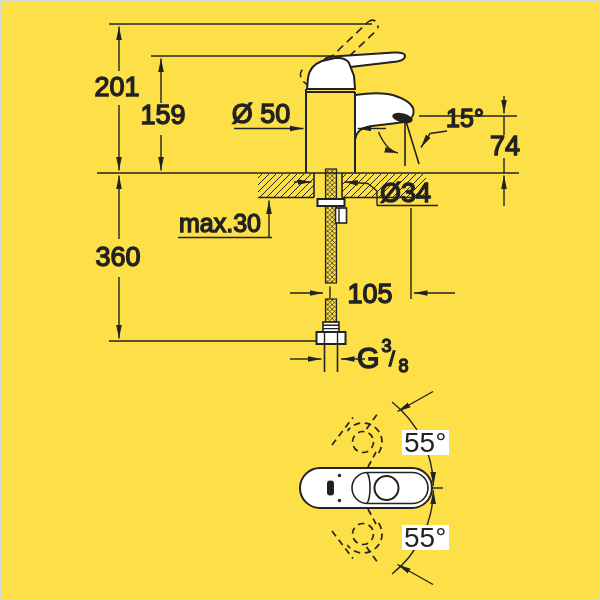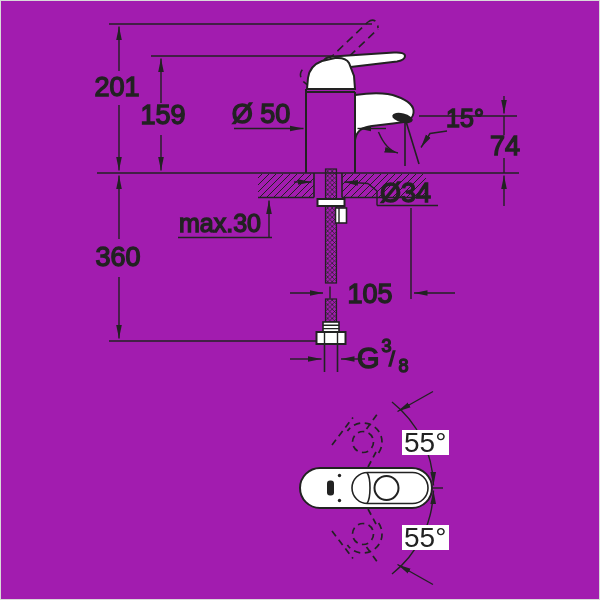--- a/index.html
+++ b/index.html
@@ -1,17 +1,17 @@
 <!DOCTYPE html>
 <html><head>
 <meta charset="utf-8">
 <style>
   html,body{margin:0;padding:0;background:#fff;}
   .canvas-wrap{
-    width:600px;height:600px;position:relative;background:#a21caf;
+    width:600px;height:600px;position:relative;background:#fde047;
     box-sizing:border-box;border:1px solid #d9d9d9;
     font-family:"Liberation Sans", sans-serif;
   }
   svg{display:block;}
   .dim-text{
     font-family:"Liberation Sans","DejaVu Sans",sans-serif;
     fill:#222222;
   }
   .s27{font-size:27px;} .s25{font-size:25px;} .s28{font-size:28px;}
   .s29{font-size:29px;} .s18{font-size:18px;} .s21{font-size:21px;}

